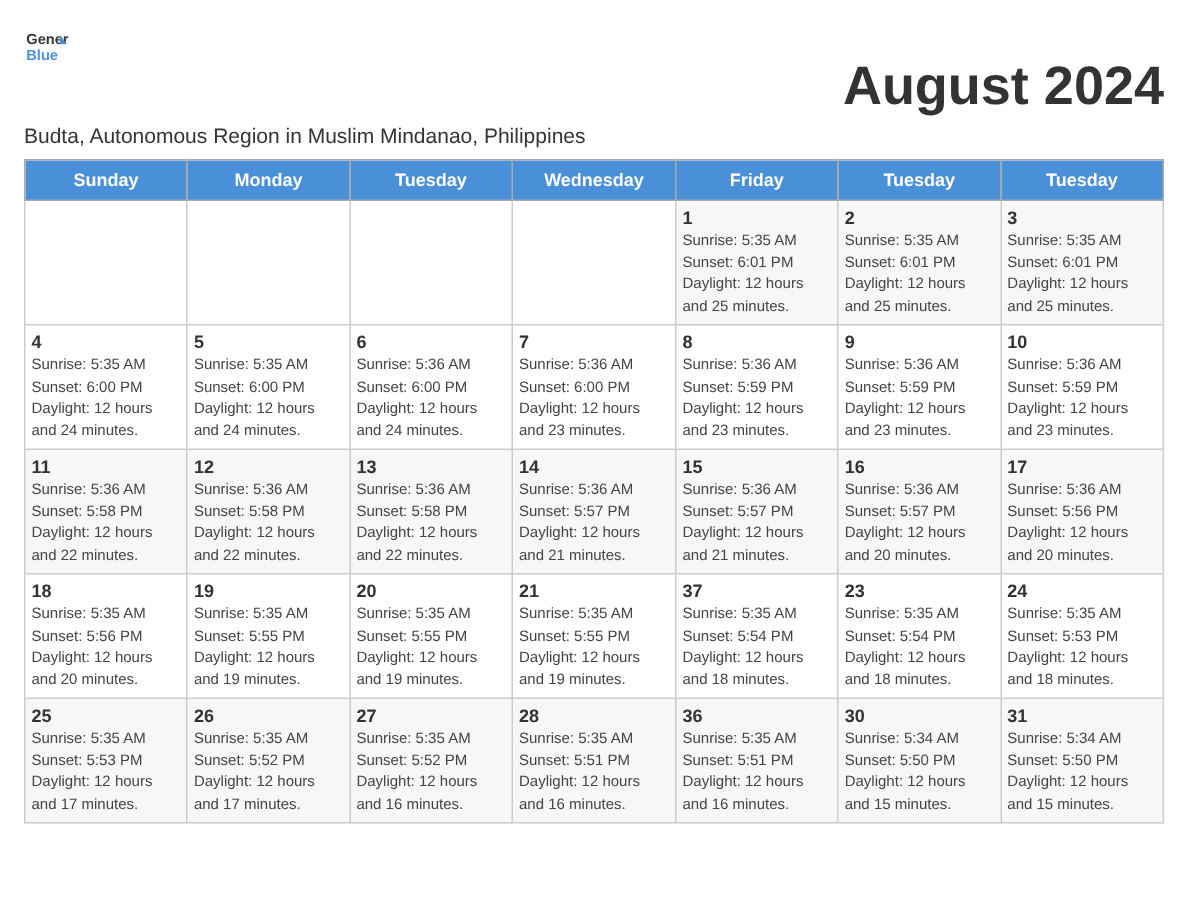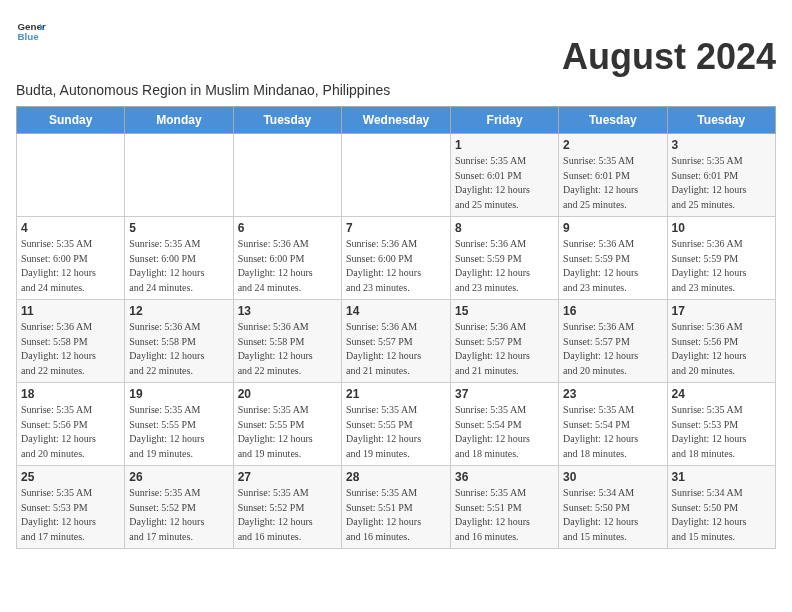--- a/index.html
+++ b/index.html
@@ -66,21 +66,20 @@
     .day-number {
       font-weight: bold;
       font-size: 12px;
       margin-bottom: 2px;
       color: #333;
     }
     .day-info {
       color: #444;
       font-size: 10px;
       line-height: 1.45;
-      font-family: Liberation Serif, serif;
     }
     .empty-cell {
       background: #fff !important;
     }
   </style>
 </head>
 <body>
 
 <div class="header">
   <div class="logo">

